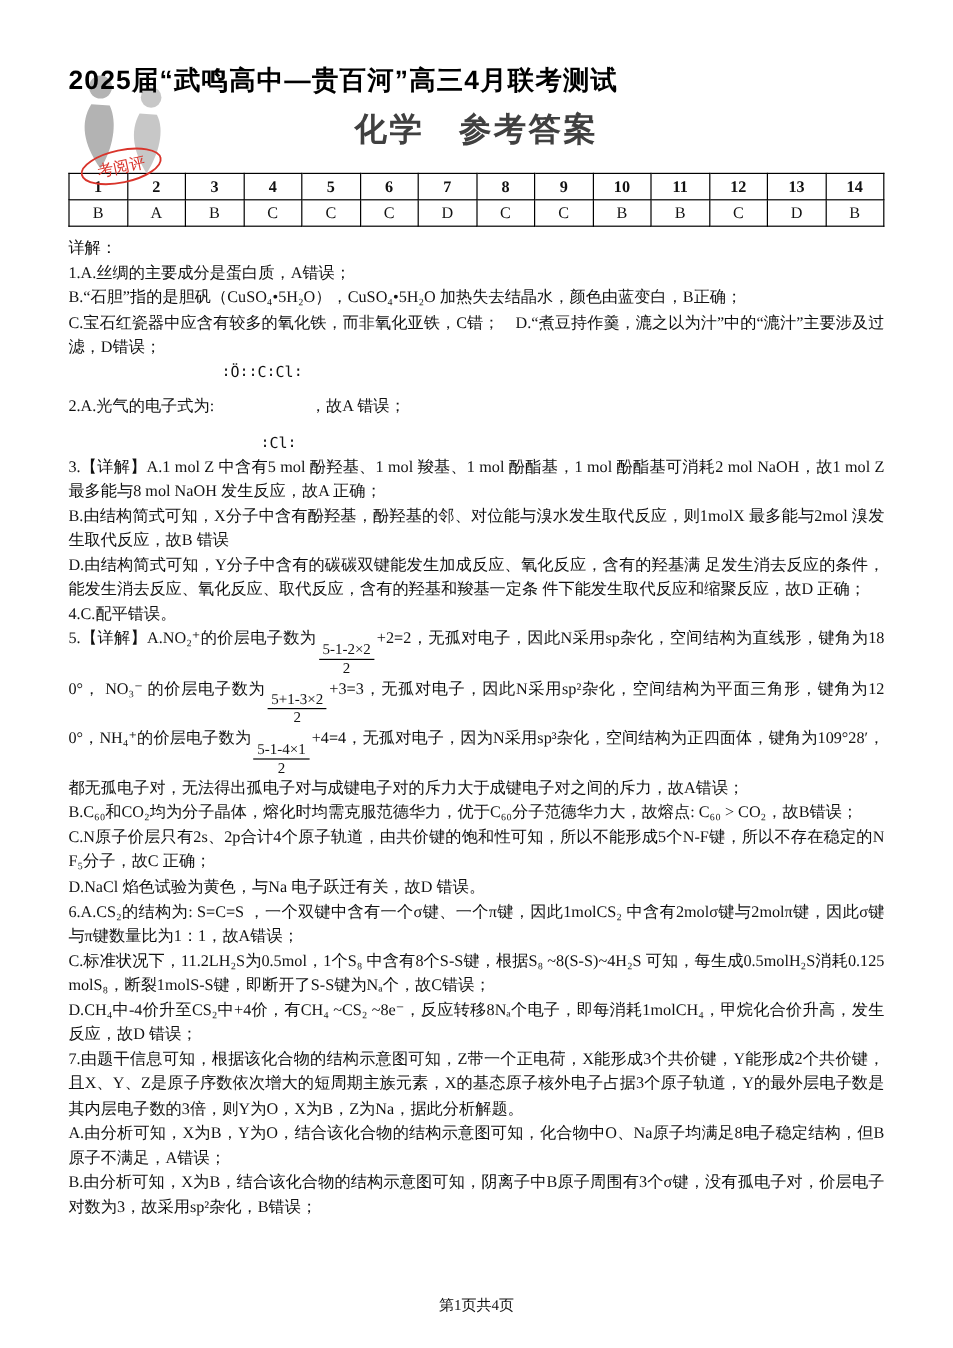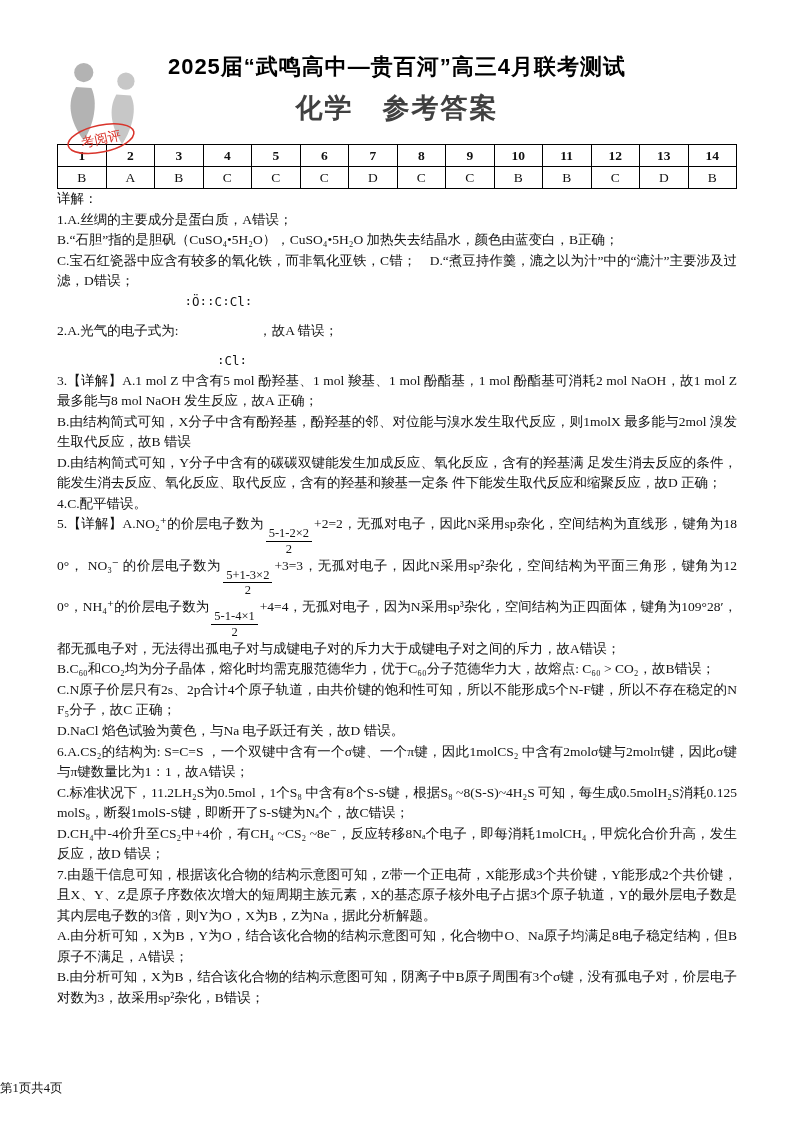--- a/index.html
+++ b/index.html
@@ -17,21 +17,20 @@
   .logo {
     position: absolute;
     top: 58px;
     left: 55px;
     width: 115px;
     height: 100px;
     z-index: 0;
   }
   .header { position: relative; z-index: 1; margin-top: 14px; }
   .doc-title {
-    text-align: center;
     font-family: "Liberation Sans", "DejaVu Sans", sans-serif;
     font-weight: 700;
     font-size: 22px;
     letter-spacing: 1px;
     color: #000;
   }
   .doc-subtitle {
     text-align: center;
     font-family: "Liberation Sans", "DejaVu Sans", sans-serif;
     font-weight: 700;
@@ -47,21 +46,21 @@
     table-layout: fixed;
   }
   table.answers td {
     border: 1px solid #000;
     text-align: center;
     font-size: 13.5px;
     height: 21px;
     padding: 0;
   }
   table.answers tr.num-row td { font-weight: 700; }
-  .content { margin-top: 0; }
+  .content { margin-top: 8px; }
   .para {
     font-size: 13.5px;
     line-height: 1.52;
     text-align: justify;
     margin: 0;
     word-break: break-all;
   }
   .frac {
     display: inline-flex;
     flex-direction: column;
@@ -83,21 +82,21 @@
     line-height: 1.25;
     margin: 2px 6px;
     gap: 44px;
   }
   .lewis .l2 { padding-left: 2.6em; }
   .footer {
     position: absolute;
     bottom: 26px;
     left: 0;
     width: 100%;
-    text-align: left;
+    text-align: center;
     font-size: 12.5px;
     color: #111;
   }
 </style>
 </head>
 <body>
 
 <div class="page">
 
   <svg class="logo" viewBox="0 0 120 100">

